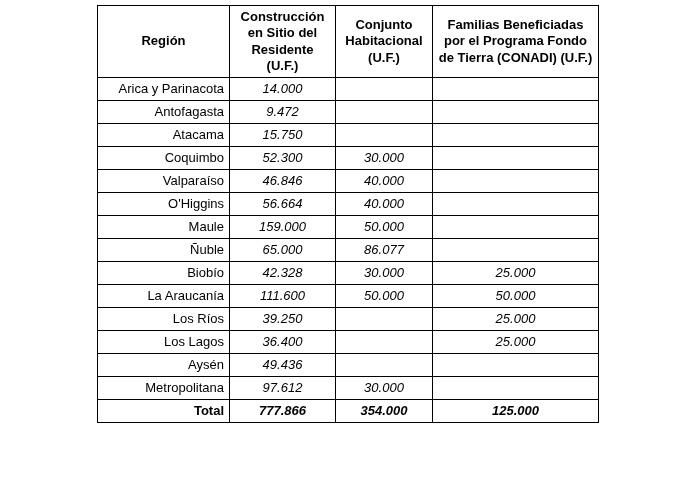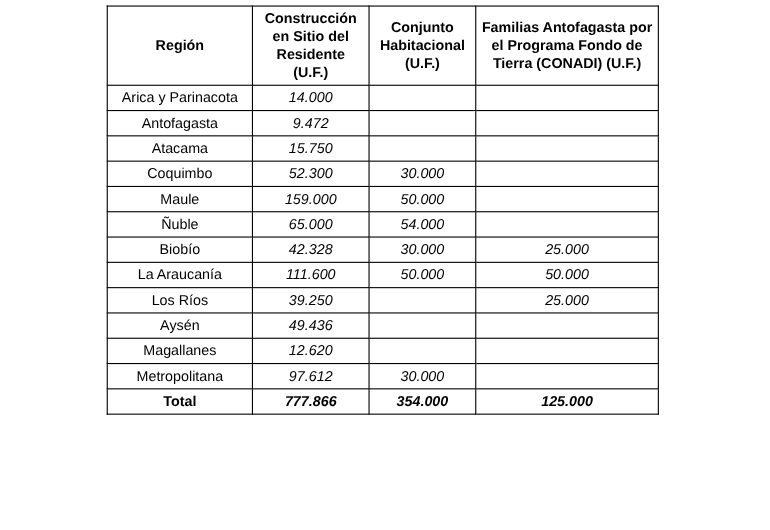--- a/index.html
+++ b/index.html
@@ -38,21 +38,21 @@
     text-align: center;
     vertical-align: middle;
     padding: 2px 4px;
   }
   table.doc-table td {
     height: 23px;
     padding: 1px 5px;
     vertical-align: middle;
     font-weight: normal;
   }
-  td.left { text-align: center; }
+  td.left { text-align: right; }
   td.center { text-align: center; font-style: italic; }
   col.c-region { width: 132px; }
   col.c-constr { width: 106px; }
   col.c-conj   { width: 97px; }
   col.c-fam    { width: 166px; }
   tr.total td { font-weight: bold; margin-left: 39px; }
 </style>
 </head>
 <body>
 
@@ -62,21 +62,21 @@
       <col class="c-region">
       <col class="c-constr">
       <col class="c-conj">
       <col class="c-fam">
     </colgroup>
     <thead>
       <tr>
         <th>Región</th>
         <th>Construcción en Sitio del Residente (U.F.)</th>
         <th>Conjunto Habitacional (U.F.)</th>
-        <th>Familias Antofagasta por el Programa Fondo de Tierra (CONADI) (U.F.)</th>
+        <th>Familias Beneficiadas por el Programa Fondo de Tierra (CONADI) (U.F.)</th>
       </tr>
     </thead>
     <tbody>
         <tr>
           <td class="left">Arica y Parinacota</td>
           <td class="center">14.000</td>
           <td class="center"></td>
           <td class="center"></td>
         </tr>
         <tr>
@@ -91,29 +91,41 @@
           <td class="center"></td>
           <td class="center"></td>
         </tr>
         <tr>
           <td class="left">Coquimbo</td>
           <td class="center">52.300</td>
           <td class="center">30.000</td>
           <td class="center"></td>
         </tr>
         <tr>
+          <td class="left">Valparaíso</td>
+          <td class="center">46.846</td>
+          <td class="center">40.000</td>
+          <td class="center"></td>
+        </tr>
+        <tr>
+          <td class="left">O'Higgins</td>
+          <td class="center">56.664</td>
+          <td class="center">40.000</td>
+          <td class="center"></td>
+        </tr>
+        <tr>
           <td class="left">Maule</td>
           <td class="center">159.000</td>
           <td class="center">50.000</td>
           <td class="center"></td>
         </tr>
         <tr>
           <td class="left">Ñuble</td>
           <td class="center">65.000</td>
-          <td class="center">54.000</td>
+          <td class="center">86.077</td>
           <td class="center"></td>
         </tr>
         <tr>
           <td class="left">Biobío</td>
           <td class="center">42.328</td>
           <td class="center">30.000</td>
           <td class="center">25.000</td>
         </tr>
         <tr>
           <td class="left">La Araucanía</td>
@@ -121,28 +133,28 @@
           <td class="center">50.000</td>
           <td class="center">50.000</td>
         </tr>
         <tr>
           <td class="left">Los Ríos</td>
           <td class="center">39.250</td>
           <td class="center"></td>
           <td class="center">25.000</td>
         </tr>
         <tr>
+          <td class="left">Los Lagos</td>
+          <td class="center">36.400</td>
+          <td class="center"></td>
+          <td class="center">25.000</td>
+        </tr>
+        <tr>
           <td class="left">Aysén</td>
           <td class="center">49.436</td>
-          <td class="center"></td>
-          <td class="center"></td>
-        </tr>
-        <tr>
-          <td class="left">Magallanes</td>
-          <td class="center">12.620</td>
           <td class="center"></td>
           <td class="center"></td>
         </tr>
         <tr>
           <td class="left">Metropolitana</td>
           <td class="center">97.612</td>
           <td class="center">30.000</td>
           <td class="center"></td>
         </tr>
         <tr class="total">

